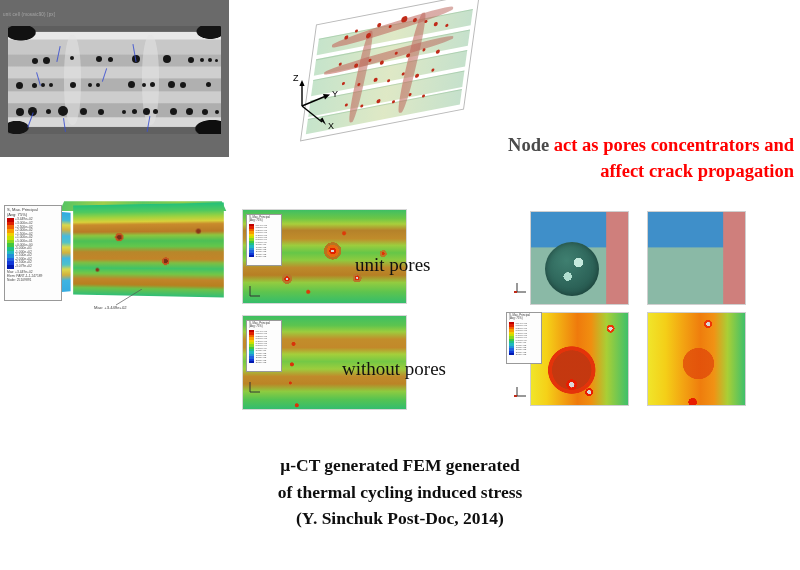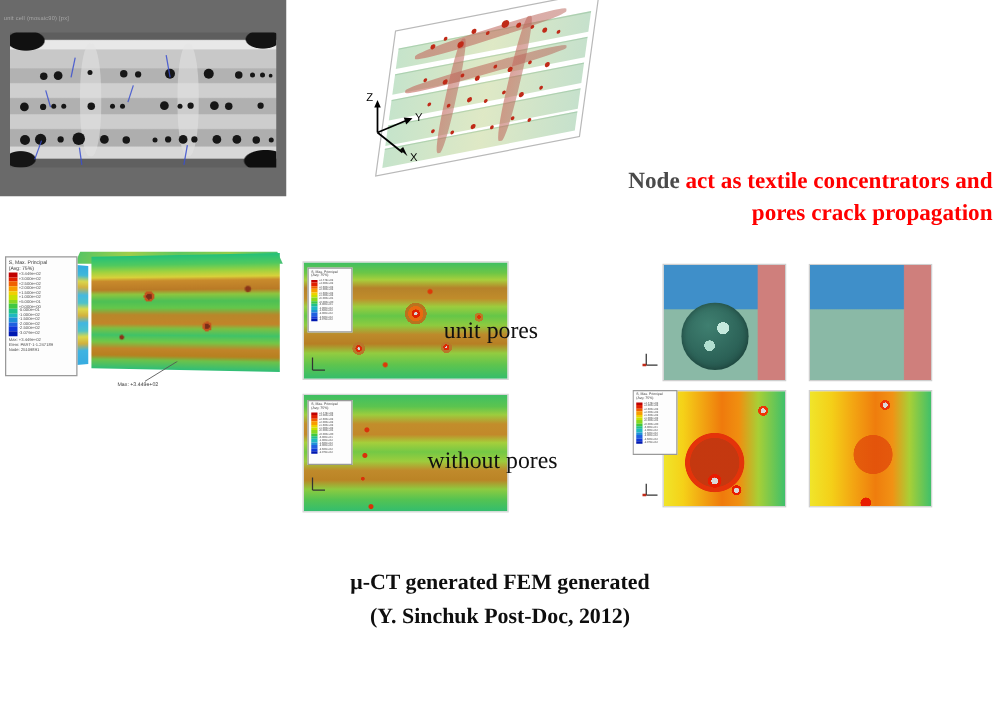--- a/index.html
+++ b/index.html
@@ -413,22 +413,22 @@
     <polygon points="38,22.5 31,22 33,27.5" fill="#000"></polygon>
     <polygon points="34,53 28,47.5 30.5,45.5" fill="#000"></polygon>
     <text x="1" y="9" font-family="Liberation Sans, sans-serif" font-size="9" fill="#000">Z</text>
     <text x="40" y="25" font-family="Liberation Sans, sans-serif" font-size="9" fill="#000">Y</text>
     <text x="36" y="57" font-family="Liberation Sans, sans-serif" font-size="9" fill="#000">X</text>
   </svg>
 </div>
 
 <div class="abs" id="statement">
   <span class="word-pores">Node</span>
-  <span class="red">act as textile concentrators and</span><br>
-  <span class="red">pores crack propagation</span>
+  <span class="red">act as pores concentrators and</span><br>
+  <span class="red">affect crack propagation</span>
 </div>
 
 <div class="abs" id="block3d">
   <div id="block-top"></div>
   <div id="block-left"></div>
   <div id="block-face"></div>
 
   <div class="legend" style="left:2px; top:8px; width:58px; height:96px;">
     <div class="lg-title" style="font-size:4.1px;">
       <div>S, Max. Principal</div>
@@ -736,14 +736,15 @@
 <svg class="abs triad" style="left:513px; top:382px;" viewBox="0 0 18 18">
   <g stroke="#333" stroke-width="1" fill="none">
     <line x1="4" y1="14" x2="4" y2="5"></line>
     <line x1="4" y1="14" x2="13" y2="14"></line>
   </g>
   <rect x="1" y="13" width="3" height="2" fill="#c02a18"></rect>
 </svg>
 
 <div class="abs" id="caption">
   <div>μ-CT generated FEM generated</div>
-  <div>(Y. Sinchuk Post-Doc, 2012)</div>
+  <div>of thermal cycling induced stress</div>
+  <div>(Y. Sinchuk Post-Doc, 2014)</div>
 </div>
 
 </body></html>

